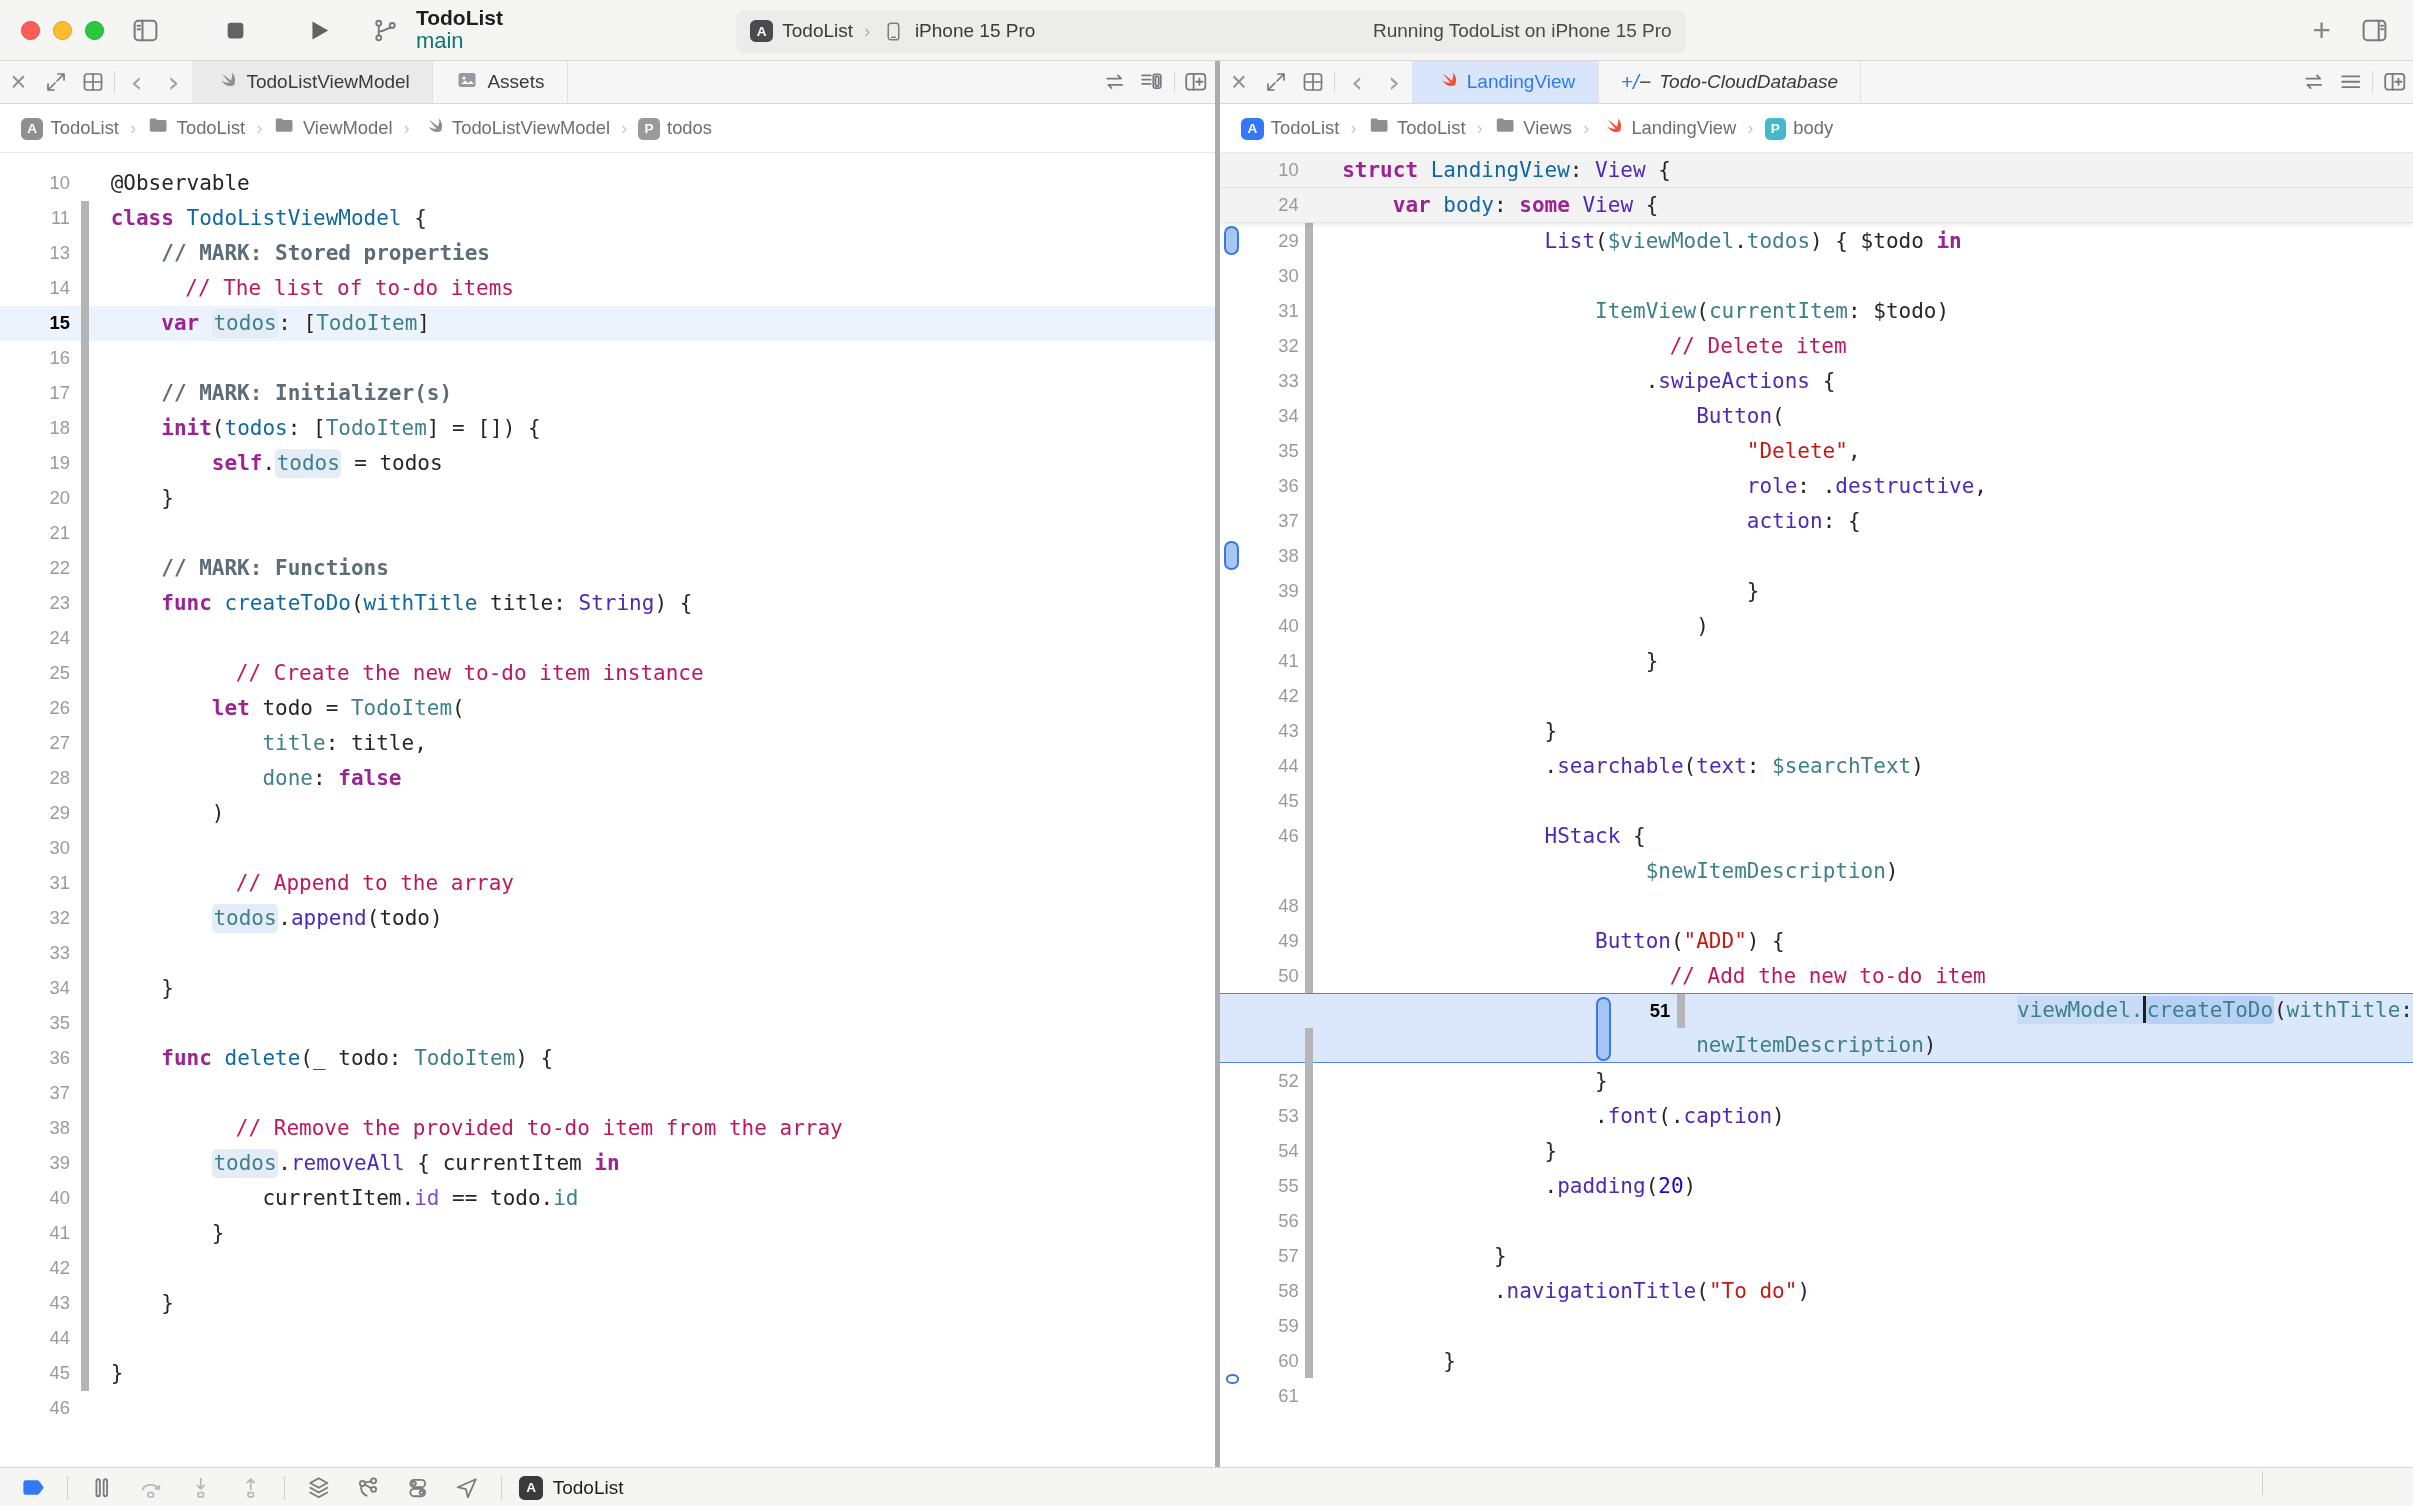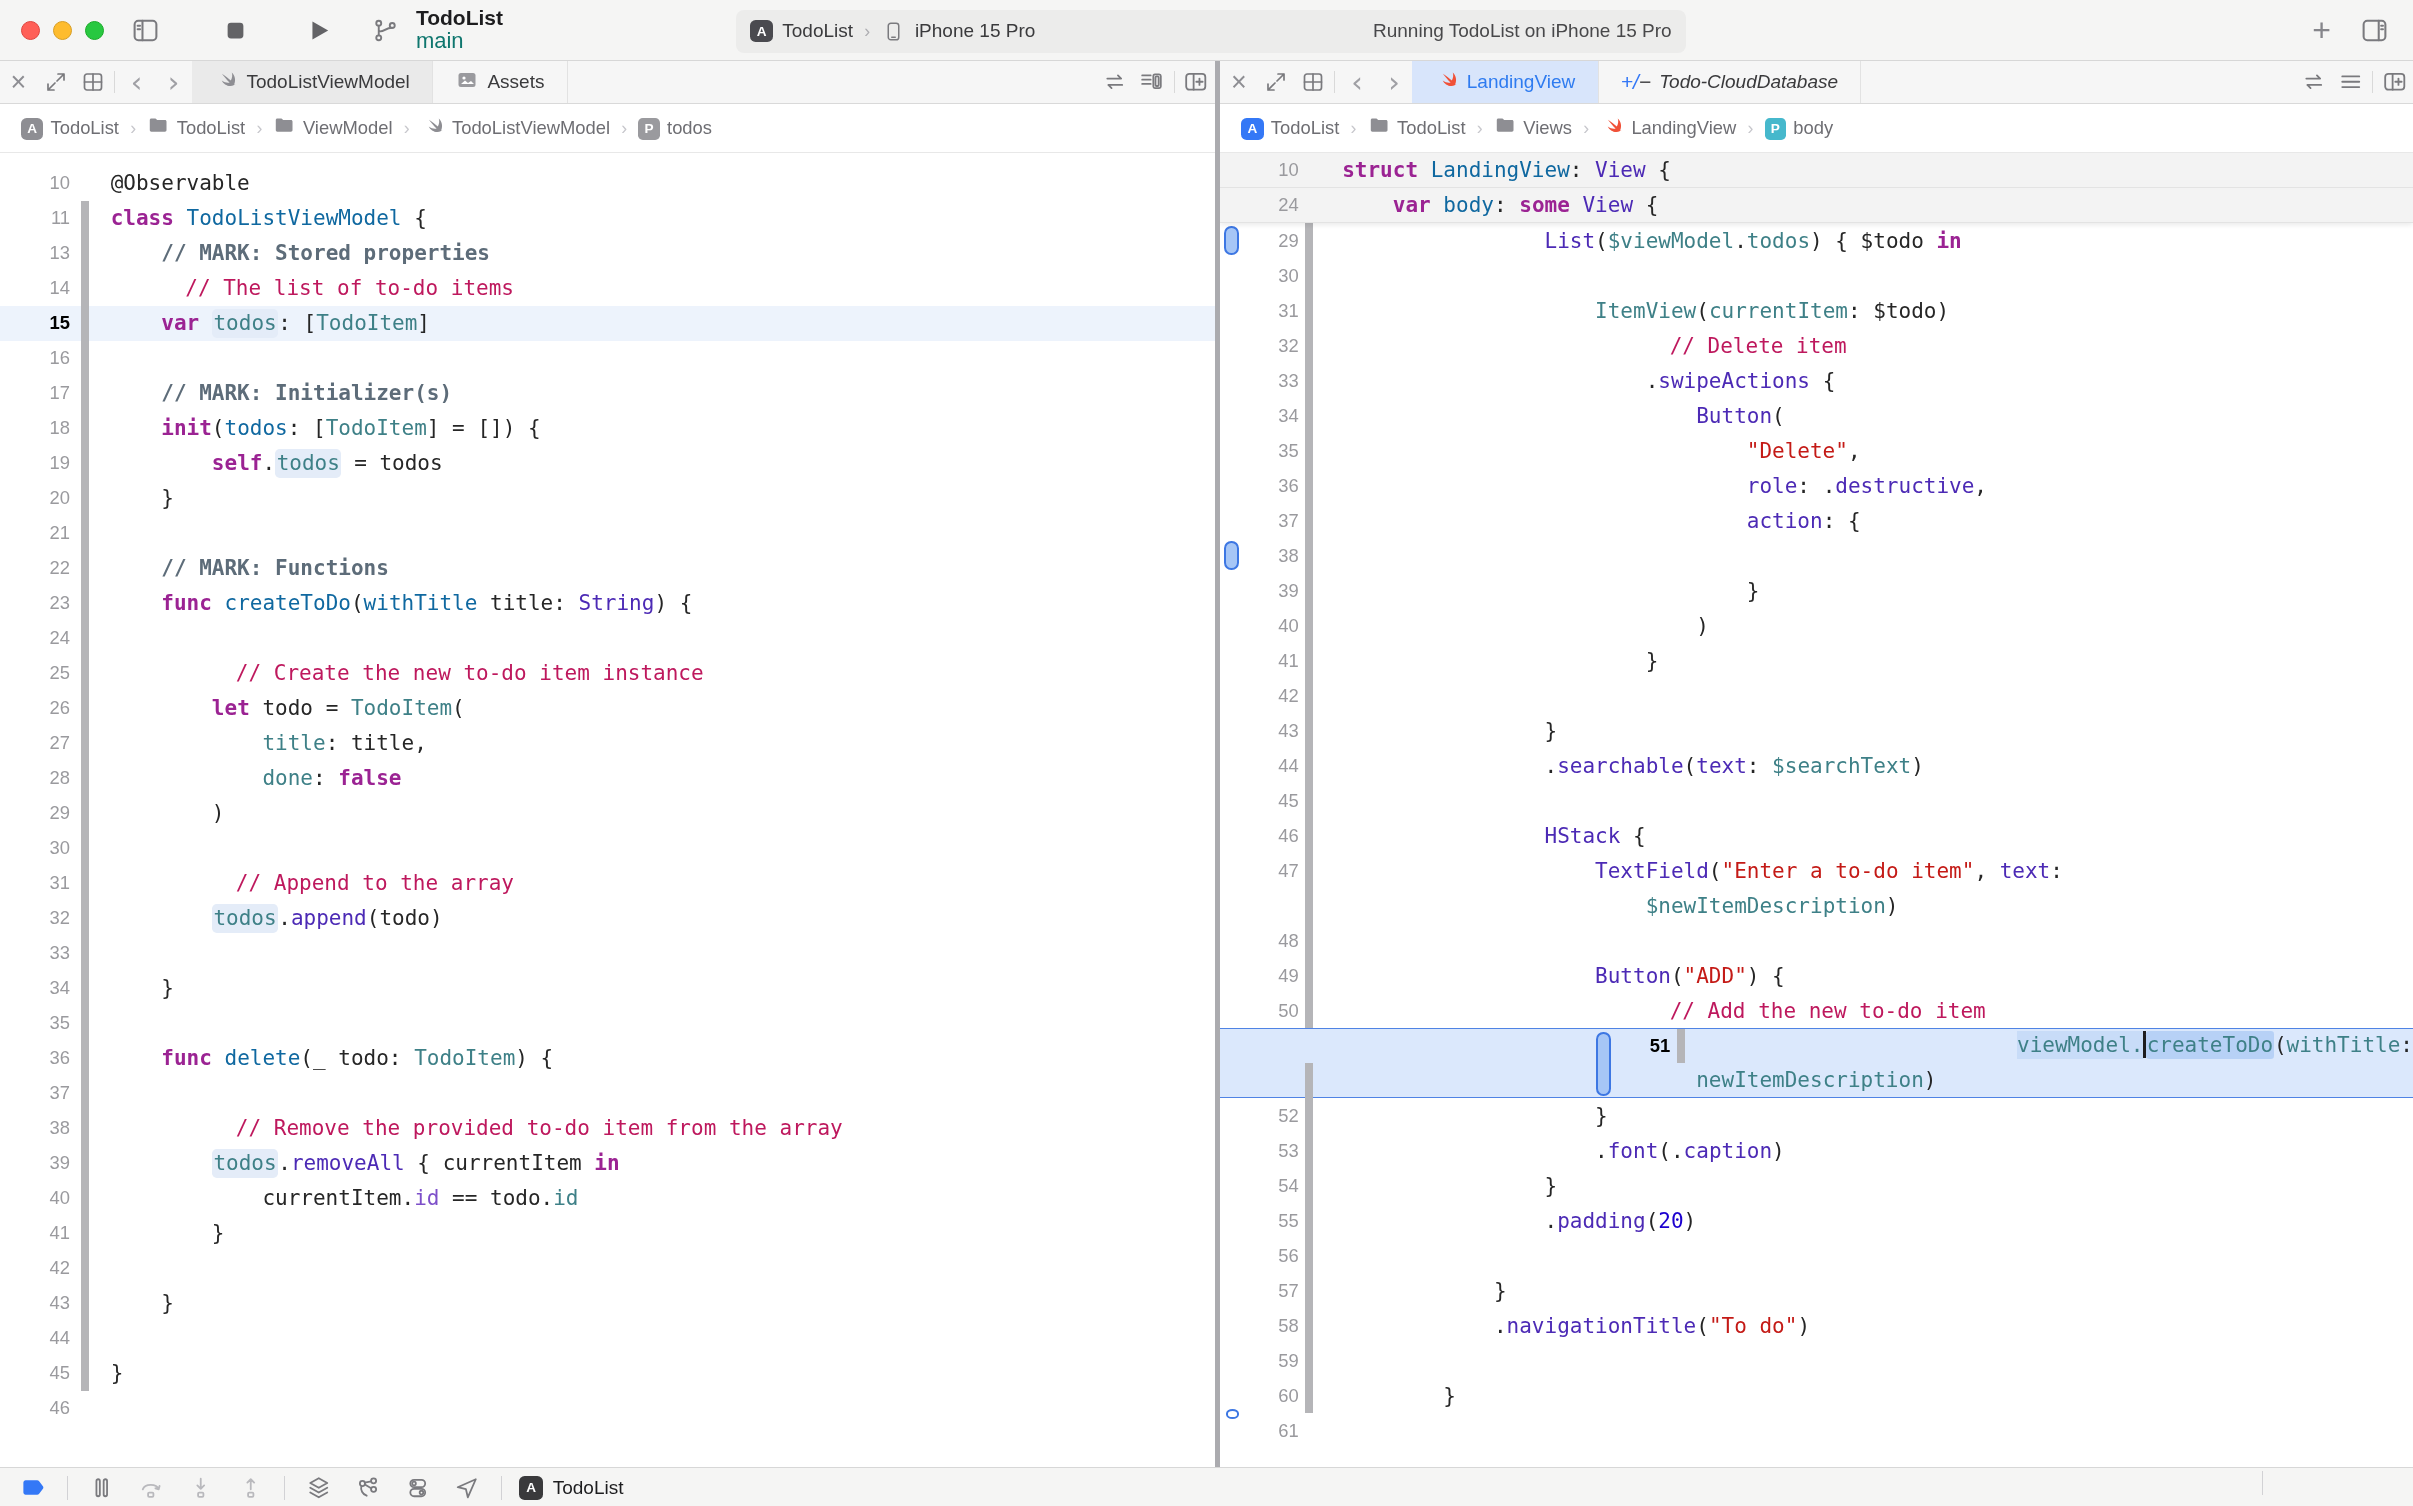--- a/index.html
+++ b/index.html
@@ -644,26 +644,20 @@
       <span class="codetext"><span class="p"></span></span>
     </div>
         <div class="row ">
       <span class="bpcol"></span>
       <span class="ln">46</span>
       <span class="cbar on"></span>
       <span class="codetext"><span class="p">                </span><span class="y">HStack</span><span class="p"> {</span></span>
     </div>
         <div class="row ">
       <span class="bpcol"></span>
-      <span class="ln">47</span>
-      <span class="cbar on"></span>
-      <span class="codetext"><span class="p">                    </span><span class="y">TextField</span><span class="p">(</span><span class="s">"Enter a to-do item"</span><span class="p">, </span><span class="y">text</span><span class="p">:</span></span>
-    </div>
-        <div class="row ">
-      <span class="bpcol"></span>
       <span class="ln"></span>
       <span class="cbar on"></span>
       <span class="codetext"><span class="p">                        </span><span class="t">$newItemDescription</span><span class="p">)</span></span>
     </div>
         <div class="row ">
       <span class="bpcol"></span>
       <span class="ln">48</span>
       <span class="cbar on"></span>
       <span class="codetext"><span class="p"></span></span>
     </div>

